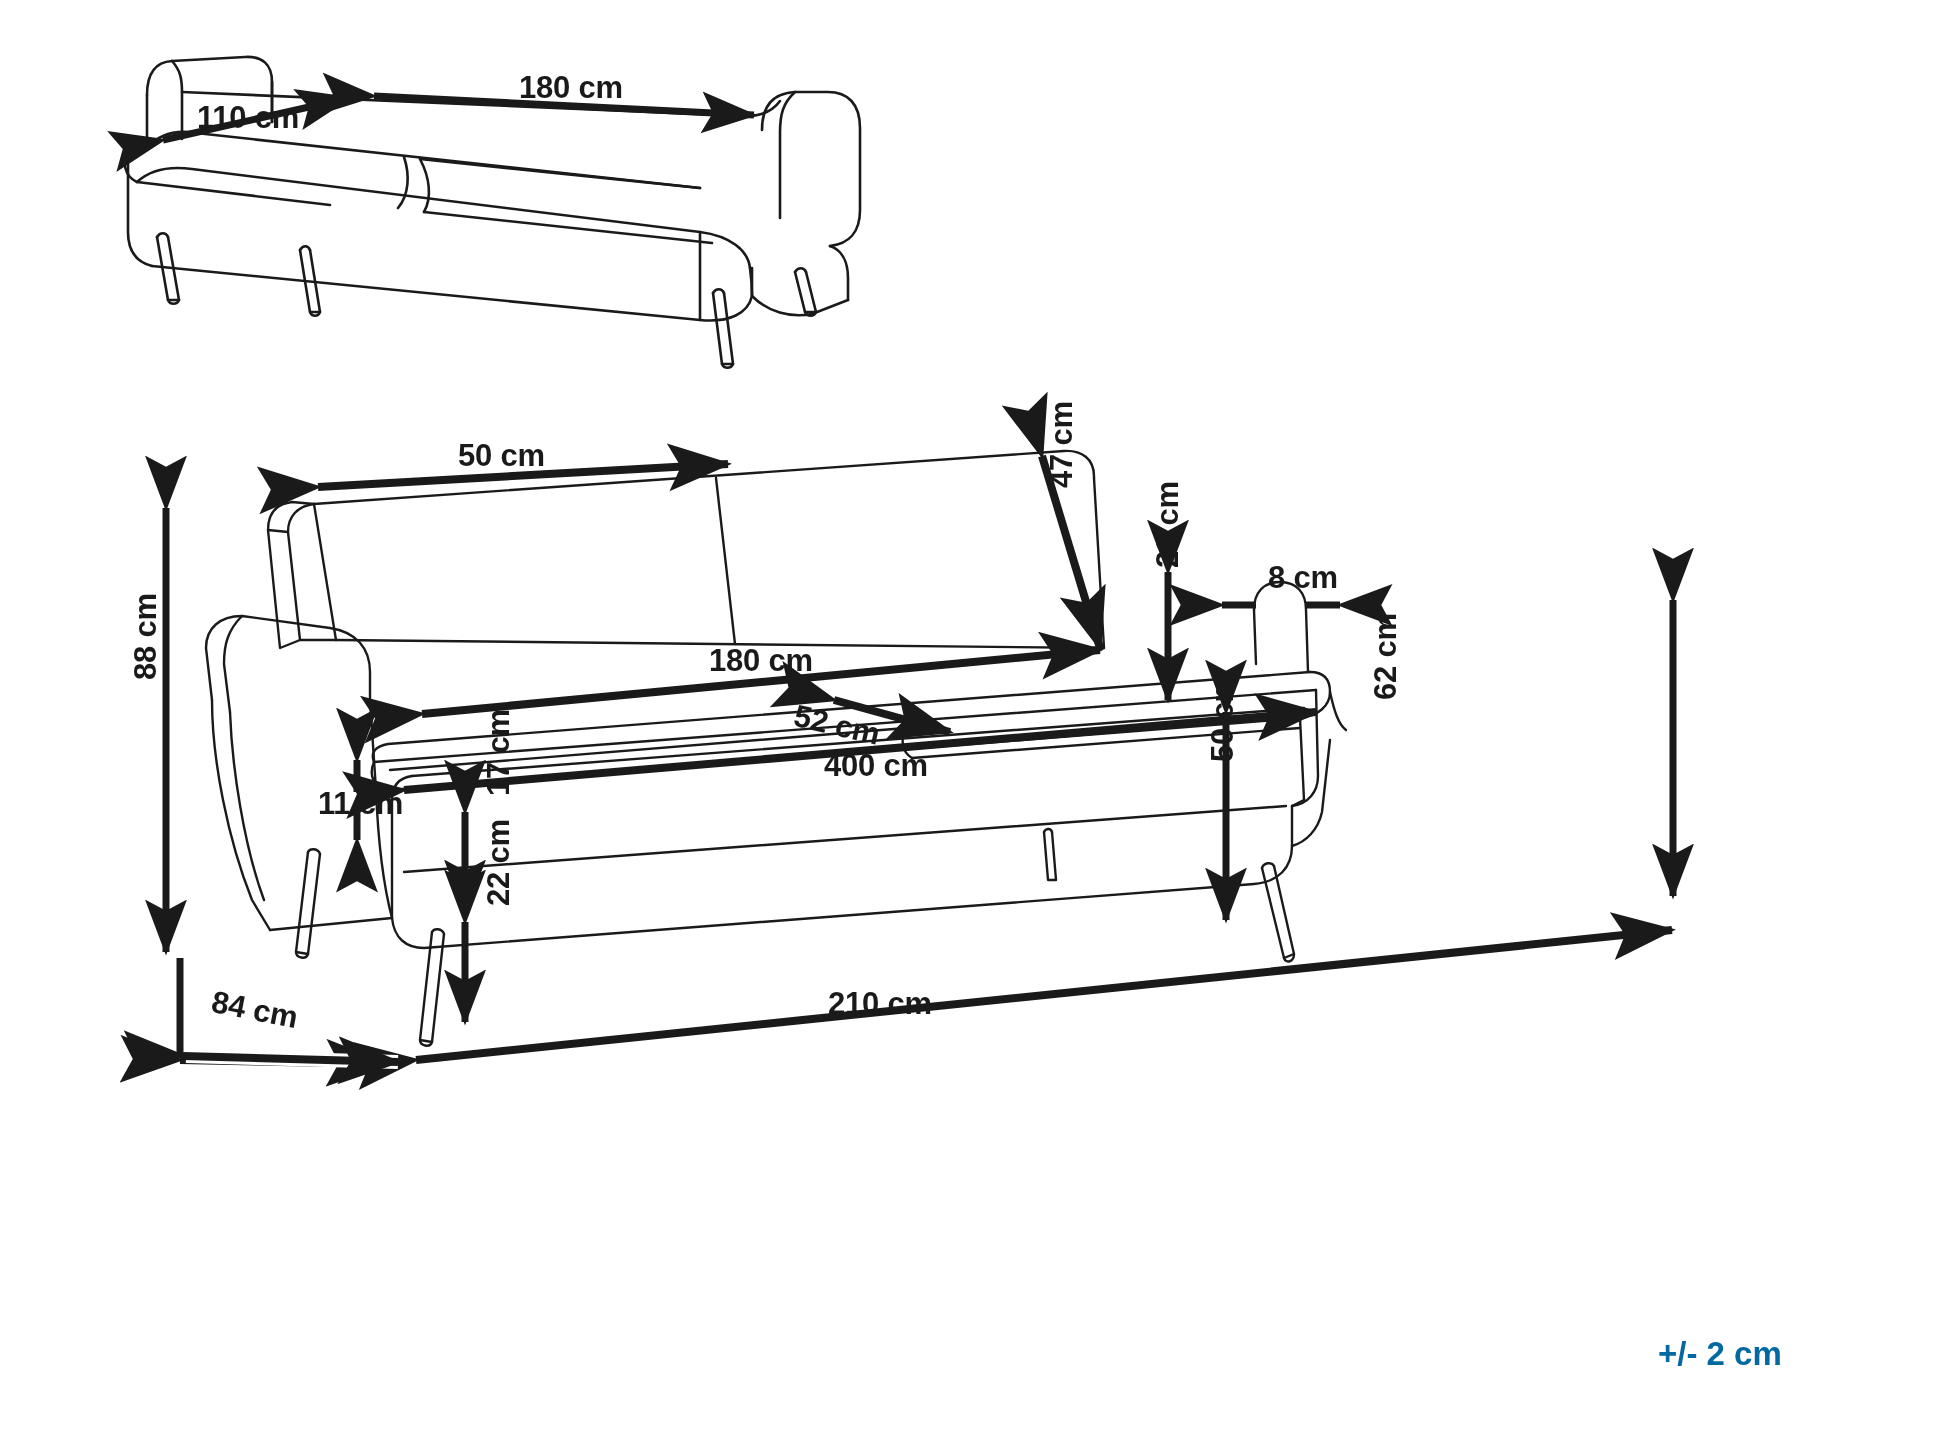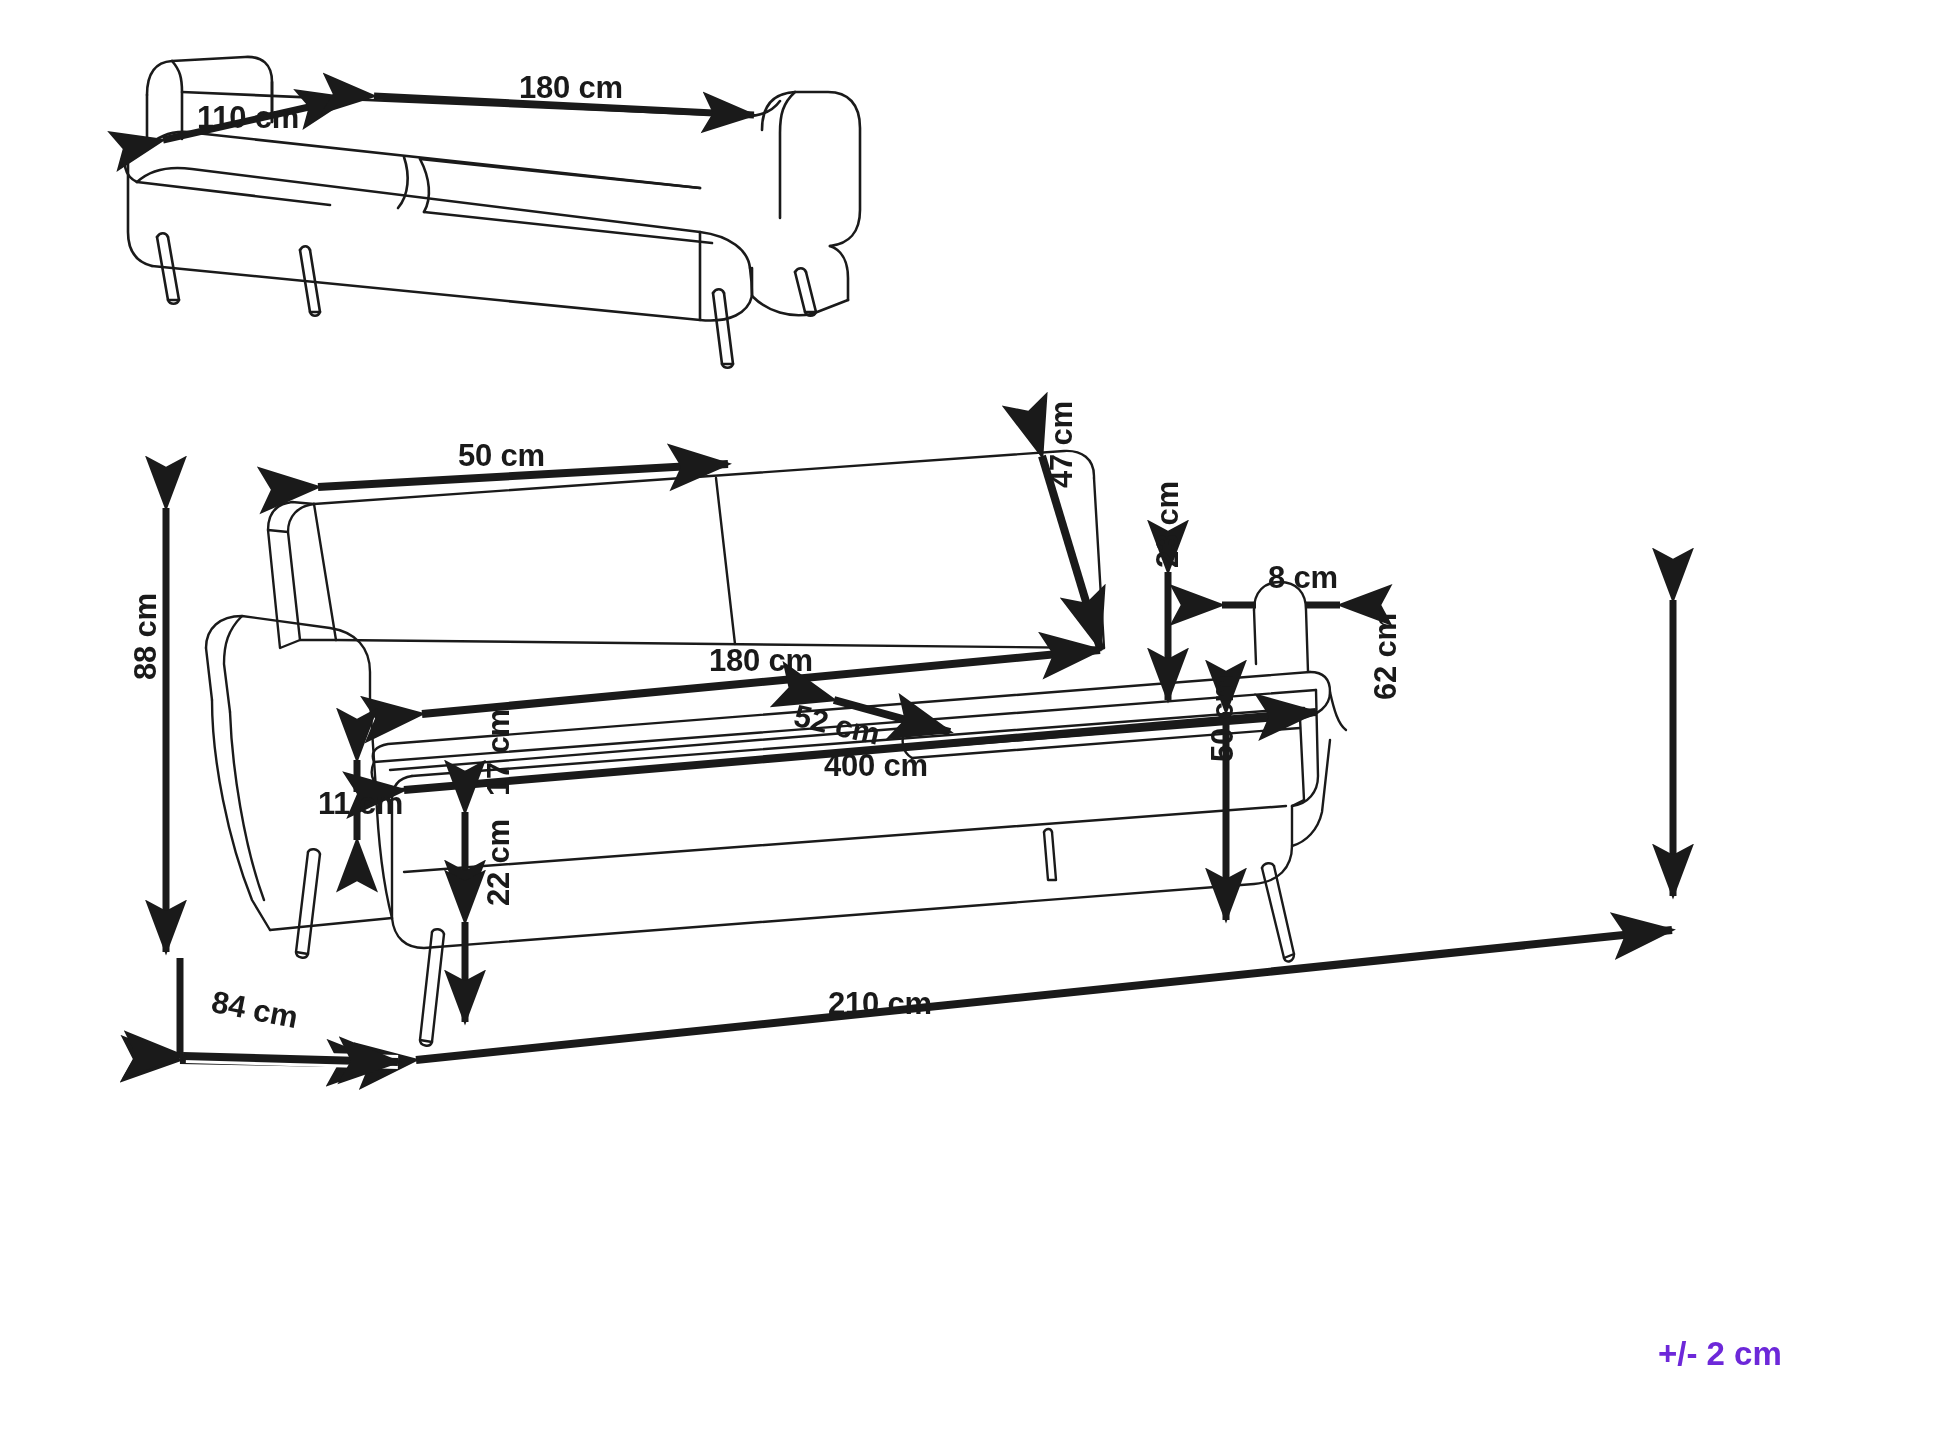--- a/index.html
+++ b/index.html
@@ -34,21 +34,21 @@
     color: #1a1a1a;
     white-space: nowrap;
     letter-spacing: -0.2px;
     line-height: 1;
   }
   .tolerance {
     position: absolute;
     font-family: "Liberation Sans", sans-serif;
     font-weight: bold;
     font-size: 33px;
-    color: #6d28d9;
+    color: #0369a1;
     white-space: nowrap;
   }
 </style>
 </head>
 <body>
 
 <div id="stage">
 
   <svg class="drawing" viewBox="0 0 1940 1455" xmlns="http://www.w3.org/2000/svg">
     <defs>

